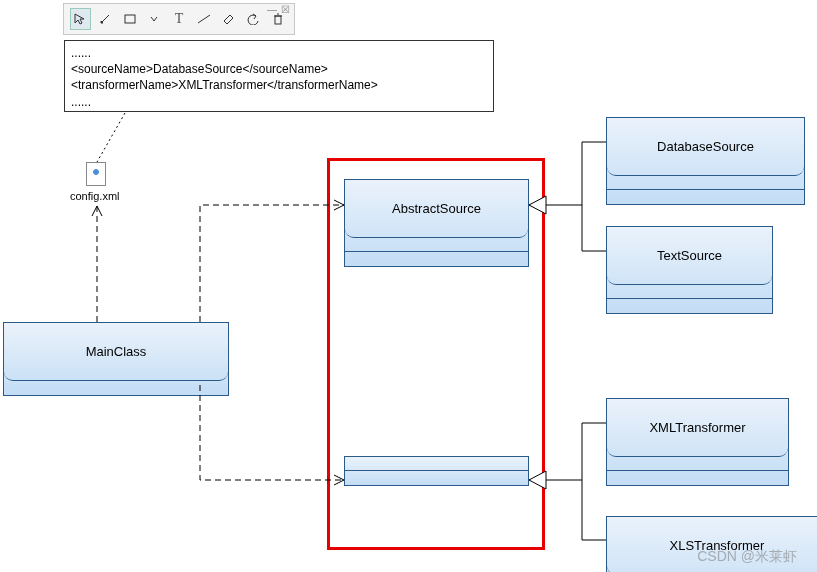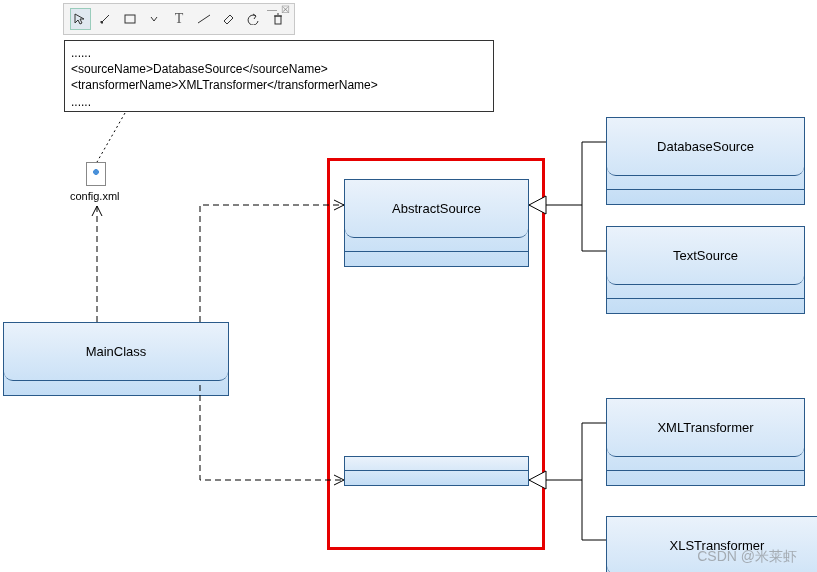--- a/index.html
+++ b/index.html
@@ -185,27 +185,27 @@
   <div class="sect"></div>
   <div class="sect"></div>
 </div>
 
 <div class="uml" style="top:117px;left:606px;width:199px;">
   <div class="title">DatabaseSource</div>
   <div class="sect"></div>
   <div class="sect"></div>
 </div>
 
-<div class="uml" style="top:226px;left:606px;width:199px;">
+<div class="uml" style="top:226px;left:606px;width:167px;">
   <div class="title">TextSource</div>
   <div class="sect"></div>
   <div class="sect"></div>
 </div>
 
-<div class="uml" style="top:398px;left:606px;width:199px;">
+<div class="uml" style="top:398px;left:606px;width:183px;">
   <div class="title">XMLTransformer</div>
   <div class="sect"></div>
   <div class="sect"></div>
 </div>
 
 <div class="uml" style="top:516px;left:606px;width:222px;">
   <div class="title">XLSTransformer</div>
   <div class="sect"></div>
   <div class="sect"></div>
 </div>

